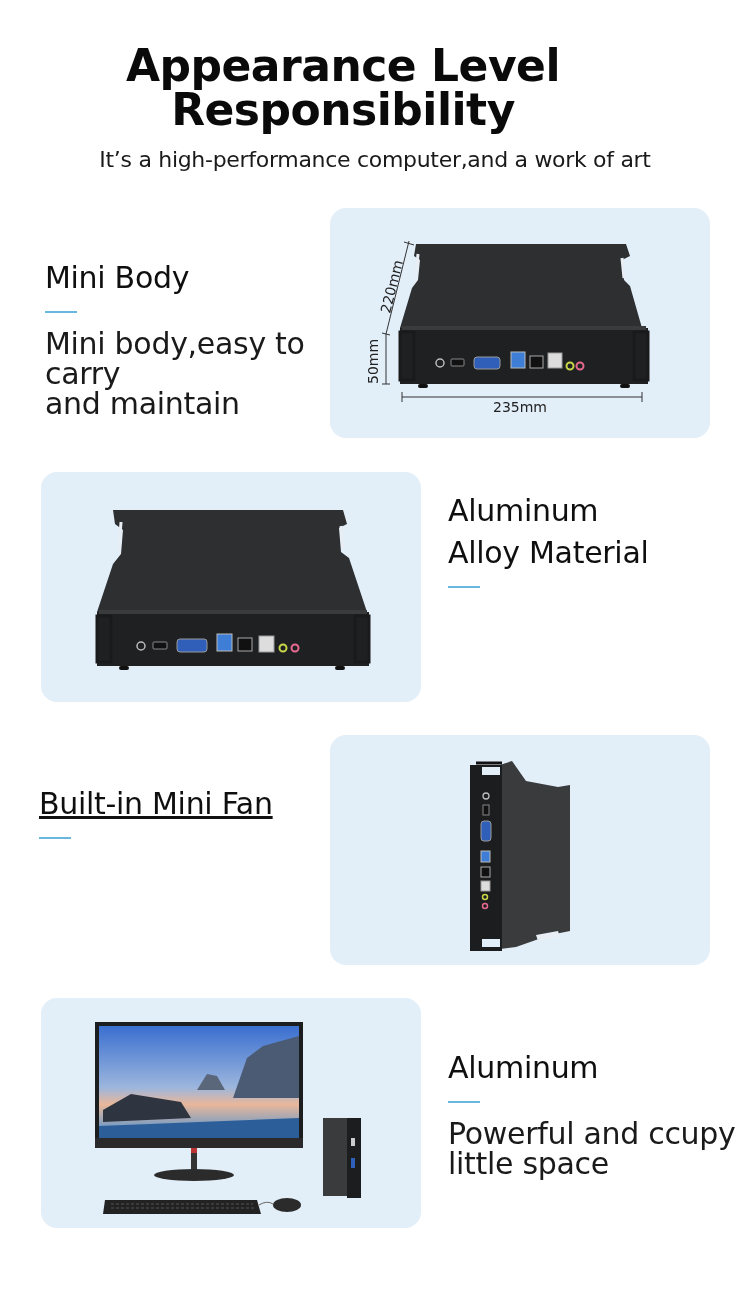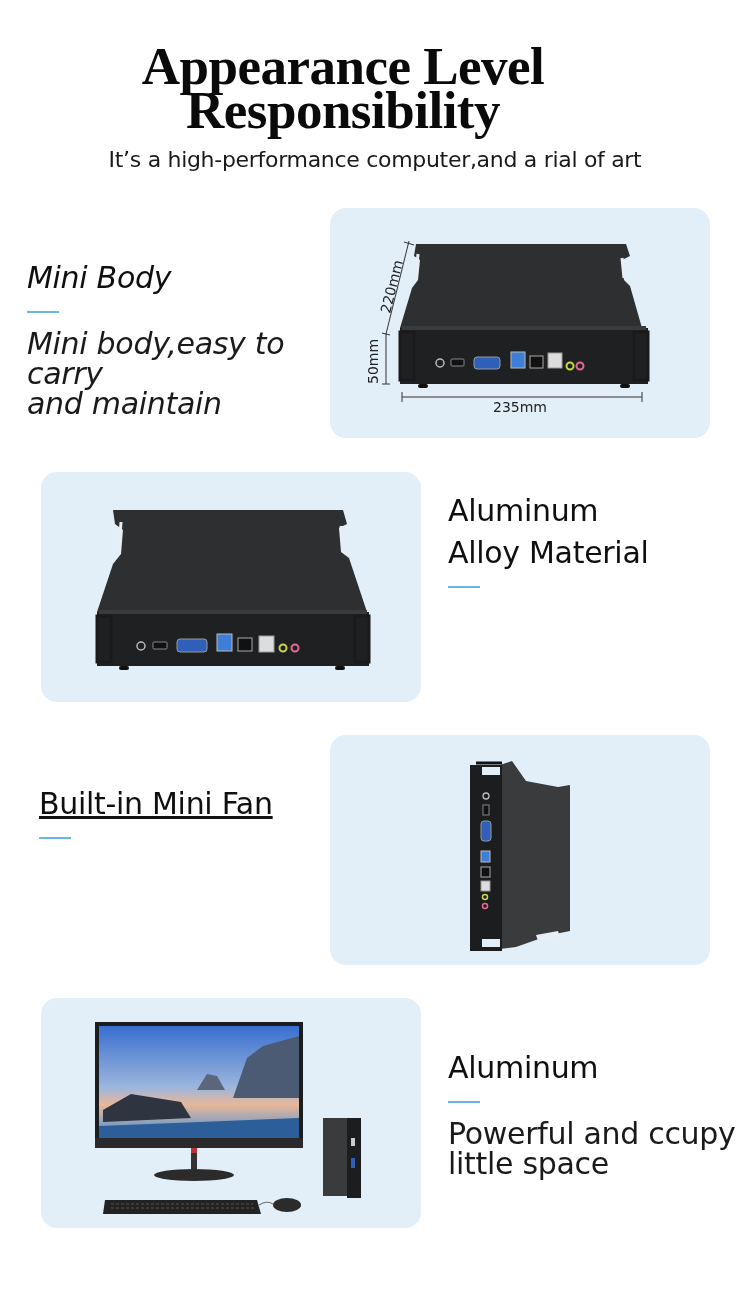--- a/index.html
+++ b/index.html
@@ -1,22 +1,22 @@
 <!DOCTYPE html>
 <html><head>
   <meta charset="utf-8">
   <style>
     * { margin: 0; padding: 0; box-sizing: border-box; }
     html, body { width: 750px; height: 1299px; background: #ffffff; overflow: hidden; }
     body { position: relative; font-family: "DejaVu Sans", "Liberation Sans", sans-serif; color: #111; }
 
     .hero-title {
       position: absolute; left: 0; top: 44px; width: 686px;
-      text-align: center; font-weight: bold; font-size: 53px; line-height: 44px;
-      letter-spacing: -0.5px; color: #0a0a0a; font-family: Liberation Serif, serif;
+      text-align: center; font-weight: bold; font-size: 44px; line-height: 44px;
+      letter-spacing: -0.5px; color: #0a0a0a;
     }
     .hero-sub {
       position: absolute; left: 0; top: 146px; width: 750px;
       text-align: center; font-size: 22px; line-height: 28px; color: #1a1a1a;
       letter-spacing: -0.3px;
     }
 
     .card {
       position: absolute; background: #e2eef8; border-radius: 16px; overflow: hidden;
     }
@@ -28,23 +28,23 @@
 
     .dim-text { font-size: 14px; fill: #222; font-family: "DejaVu Sans", sans-serif; }
   </style>
 </head>
 <body>
 
 <div class="hero-title">
   <div>Appearance Level</div>
   <div>Responsibility</div>
 </div>
-<div class="hero-sub">It’s a high-performance computer,and a rial of art</div>
+<div class="hero-sub">It’s a high-performance computer,and a work of art</div>
 
-<div class="feature" style="left:27px; top:257px; width:290px;font-style:italic;">
+<div class="feature" style="left:45px; top:257px; width:290px;">
   <div class="f-title">Mini Body</div>
   <div class="f-line"></div>
   <div class="f-desc">Mini body,easy to carry
 and maintain</div>
 </div>
 <div class="card" style="left:330px; top:208px; width:380px; height:230px;">
   <svg width="380" height="230" viewBox="0 0 380 230">
 
     <path d="M86 36 L296 36 L300 48 L292 52 L294 72 L300 78 L312 120 L70 120 L82 80 L88 72 L90 52 L84 48 Z" fill="#2e2f31"></path>
 

